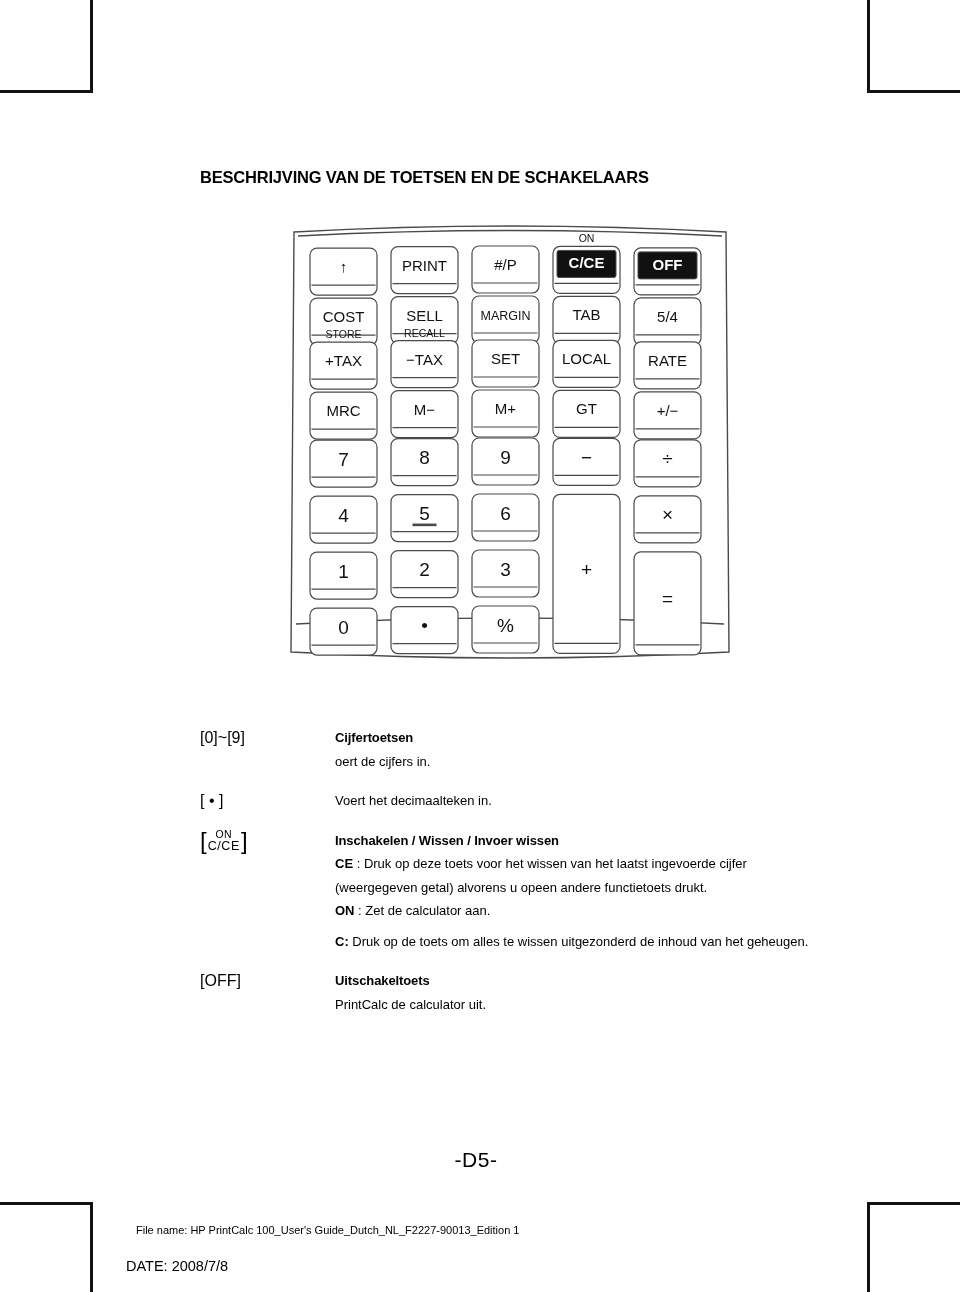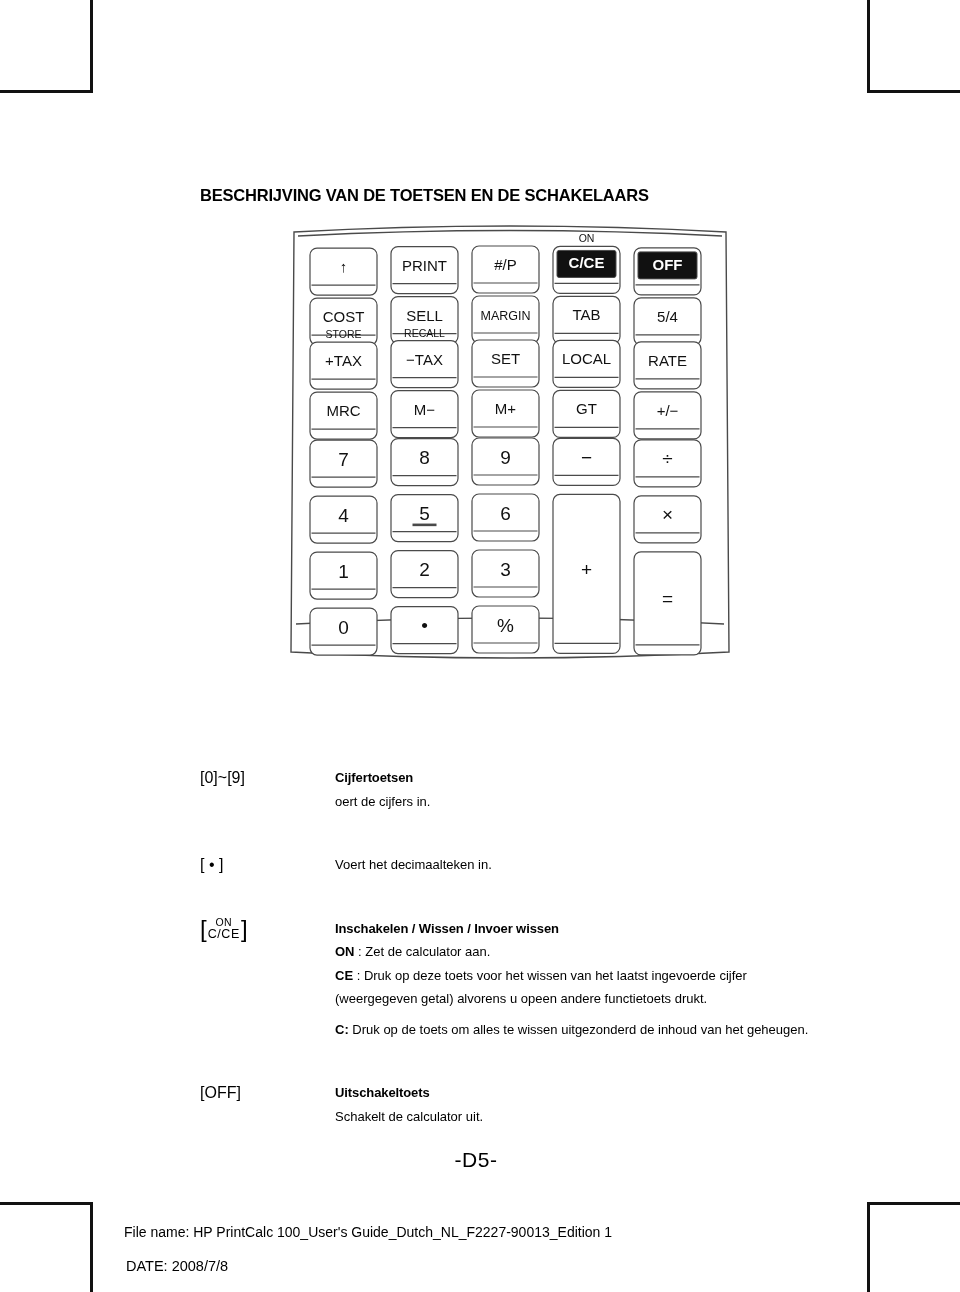--- a/index.html
+++ b/index.html
@@ -21,21 +21,21 @@
     position: absolute;
     background: #111111;
   }
   .crop-v { width: 3px; }
   .crop-h { height: 3px; }
 
   
   .page-title {
     position: absolute;
     left: 200px;
-    top: 186px;
+    top: 168px;
     font-size: 16.5px;
     font-weight: bold;
     letter-spacing: -0.2px;
     white-space: nowrap;
   }
 
   
   #calc-figure {
     position: absolute;
     left: 280px;
@@ -48,21 +48,20 @@
   .desc-list {
     position: absolute;
     left: 200px;
     top: 726px;
     width: 620px;
   }
   .desc-row {
     display: flex;
     align-items: flex-start;
     margin-bottom: 16px;
-    margin-top: 40px;
   }
   .desc-key {
     width: 135px;
     flex: 0 0 135px;
     font-size: 16px;
     line-height: 22px;
     padding-top: 1px;
     white-space: nowrap;
   }
   .desc-key.stacked {
@@ -116,23 +115,23 @@
     top: 1148px;
     width: 952px;
     text-align: center;
     font-size: 21px;
     letter-spacing: 0.5px;
   }
 
   
   .footer-file {
     position: absolute;
-    left: 124px;
+    left: 136px;
     top: 1224px;
-    font-size: 14px;
+    font-size: 11px;
     white-space: nowrap;
   }
   .footer-date {
     position: absolute;
     left: 126px;
     top: 1258px;
     font-size: 14.5px;
     white-space: nowrap;
   }
 </style>
@@ -311,37 +310,37 @@
         <span class="keystack">
           <span class="top">ON</span>
           <span class="bot">C/CE</span>
         </span>
         <span class="bracket">]</span>
       </span>
     </div>
     <div class="desc-body">
       <div class="desc-head">Inschakelen / Wissen / Invoer wissen</div>
       <div>
-        <span class="lead">ON</span><span class="desc-text"> : Zet de calculator aan.</span>
+        <span class="lead">CE</span><span class="desc-text"> : Druk op deze toets voor het wissen van het laatst ingevoerde cijfer (weergegeven getal) alvorens u opeen andere functietoets drukt.</span>
       </div>
       <div>
-        <span class="lead">CE</span><span class="desc-text"> : Druk op deze toets voor het wissen van het laatst ingevoerde cijfer (weergegeven getal) alvorens u opeen andere functietoets drukt.</span>
+        <span class="lead">ON</span><span class="desc-text"> : Zet de calculator aan.</span>
       </div>
       <div style="height:7px"></div>
       <div>
         <span class="lead">C:</span><span class="desc-text"> Druk op de toets om alles te wissen uitgezonderd de inhoud van het geheugen.</span>
       </div>
     </div>
   </div>
 
   <div class="desc-row" style="">
     <div class="desc-key">[OFF]</div>
     <div class="desc-body">
       <div class="desc-head">Uitschakeltoets</div>
-      <div class="desc-text">Schakelt de calculator uit.</div>
+      <div class="desc-text">PrintCalc de calculator uit.</div>
     </div>
   </div>
 
 </div>
 
 <div class="page-number">-D5-</div>
 
 <div class="footer-file">File name: HP PrintCalc 100_User's Guide_Dutch_NL_F2227-90013_Edition 1</div>
 <div class="footer-date">DATE: 2008/7/8</div>
 

